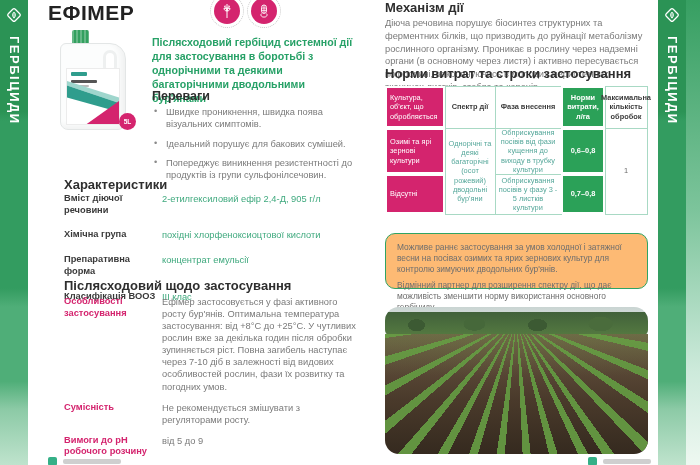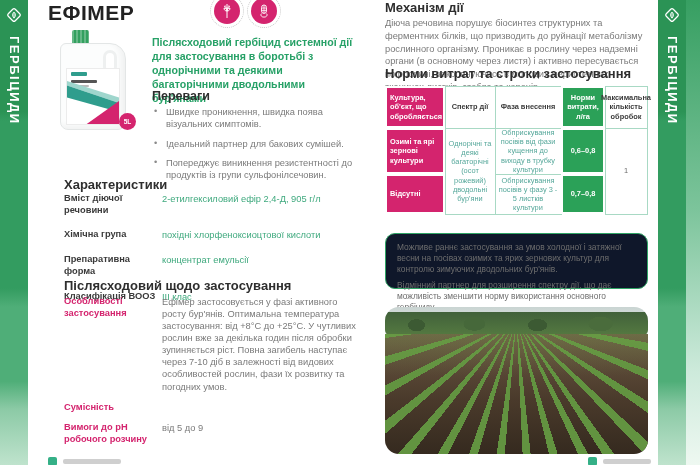--- a/index.html
+++ b/index.html
@@ -70,26 +70,26 @@
 
   
   .mech-title { left:385px; top:0px; }
   .mech-text { left:385px; top:17px; width:258px; font-size:9.3px; color:#7a7a7a; line-height:1.38; }
   .tbl-title { left:385px; top:66px; }
   .ntable { left:385px; top:86px; width:262px; display:grid;
     grid-template-columns:60px 50px 66px 44px 42px; grid-template-rows:42px 46px 40px; }
   .cell { border:1px solid #a8d9c4; margin:-0.5px; background:#fff; display:flex; align-items:center;
     justify-content:center; text-align:center; font-size:7.4px; line-height:1.25; padding:2px 3px; color:#55a79a; }
   .cell.hd { font-weight:700; color:#3a3a3a; }
-  .cell.pink { background:#d4246e; color:#fff; font-weight:700; border:2px solid #fff; margin:0; text-align:left; justify-content:flex-start; }
+  .cell.pink { background:#d4246e; color:#fff; font-weight:400; border:2px solid #fff; margin:0; text-align:left; justify-content:flex-start; }
   .cell.green { background:#2ba158; color:#fff; font-weight:700; border:2px solid #fff; margin:0; }
   .cell.dark { color:#6b6b6b; }
 
   .notebox { left:385px; top:233px; width:263px; height:56px; border:1px solid #2fa465; border-radius:10px;
-    padding:8px 11px; background:#0f172a; }
+    padding:8px 11px; background:#fdba74; }
   .notebox p { font-size:8.4px; color:#6e6e6e; line-height:1.3; margin-bottom:5px; }
 
   .photo { left:385px; top:307px; width:263px; height:147px; border-radius:14px; overflow:hidden;
     box-shadow:inset 0 0 0 1px rgba(0,0,0,.04); }
   .sky { position:absolute; left:0; top:0; width:100%; height:30px;
     background:linear-gradient(180deg,#c9d4d2,#eef1ee); }
   .trees { position:absolute; left:0; top:5px; width:100%; height:24px;
     background:
       radial-gradient(14px 10px at 12% 55%, #3c5a33 60%, transparent 61%),
       radial-gradient(18px 11px at 34% 50%, #46683a 60%, transparent 61%),
@@ -154,21 +154,21 @@
     <div class="lbl-pink"></div>
   </div>
   <div class="badge5l">5L</div>
 </div>
 
 <div class="abs desc">Післясходовий гербіцид системної дії для застосування в боротьбі з однорічними та деякими багаторічними дводольними бур'янами</div>
 
 <div class="abs adv-title sec-title" style="font-size:12.5px">Переваги</div>
 <div class="abs adv-list">
   <div class="adv-item">Швидке проникнення, швидка поява візуальних симптомів.</div>
-  <div class="adv-item">Ідеальний партнер для бакових сумішей.</div>
+  <div class="adv-item">Ідеальний порушує для бакових сумішей.</div>
   <div class="adv-item">Попереджує виникнення резистентності до продуктів із групи сульфонілсечовин.</div>
 </div>
 
 <div class="abs sec-title char-title">Характеристики</div>
 <div class="abs char-list">
   <div class="kv">
     <span class="k">Вміст діючої речовини</span>
     <span class="v">2-етилгексиловий ефір 2,4-Д, 905 г/л</span>
   </div>
   <div class="kv">
@@ -186,20 +186,21 @@
 </div>
 
 <div class="abs sec-title rec-title">Післясходовий щодо застосування</div>
 <div class="abs rec-list">
   <div class="kv">
     <span class="k">Особливості застосування</span>
     <span class="v">Ефімер застосовується у фазі активного росту бур'янів. Оптимальна температура застосування: від +8°С до +25°С. У чутливих рослин вже за декілька годин після обробки зупиняється ріст. Повна загибель наступає через 7-10 діб в залежності від видових особливостей рослин, фази їх розвитку та погодних умов.</span>
   </div>
   <div class="kv">
     <span class="k">Сумісність</span>
+    <span class="v">Не рекомендується змішувати з регуляторами росту.</span>
   </div>
   <div class="kv">
     <span class="k">Вимоги до pH робочого розчину</span>
     <span class="v">від 5 до 9</span>
   </div>
 
 </div>
 
 <div class="abs foot foot-l">
   <span class="footmark"></span>

